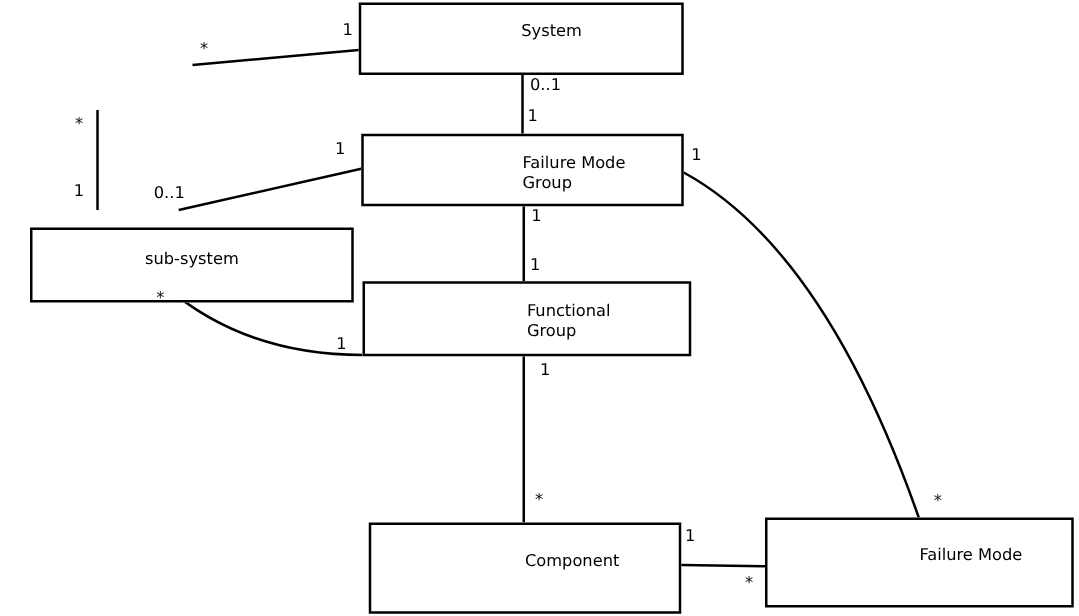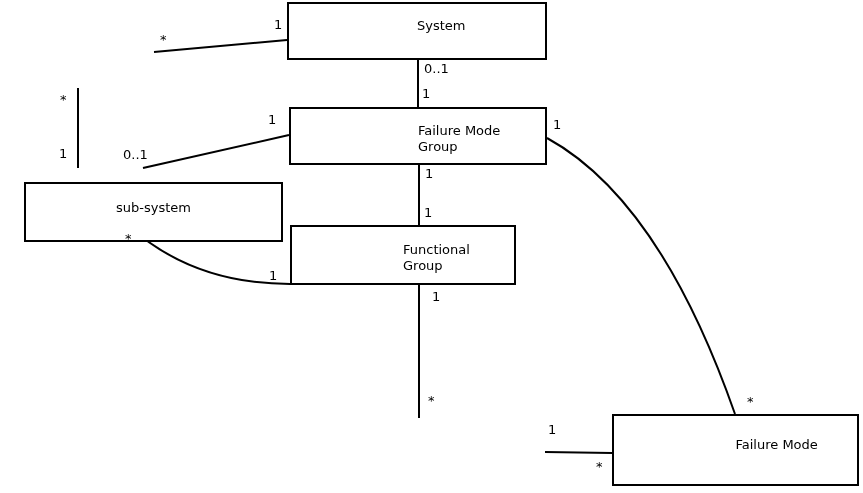--- a/index.html
+++ b/index.html
@@ -78,25 +78,28 @@
 
   <div class="box" style="left:289px; top:107px; width:258px; height:58px;">
     <div class="box-label">Failure Mode
 Group</div>
   </div>
 
   <div class="box" style="left:0px; top:182px; width:259px; height:60px;margin-left:24px;">
     <div class="box-label centered">sub-system</div>
   </div>
 
-  <div class="box" style="left:290px; top:225px; width:226px; height:60px;">
+  <div class="box" style="left:290px; top:225px; width:263px; height:60px;">
     <div class="box-label">Functional
 Group</div>
   </div>
 
+  <div class="box" style="left:295px; top:418px; width:250px; height:73px;">
+    <div class="box-label">Component</div>
+  </div>
 
   <div class="box" style="left:612px; top:414px; width:247px; height:72px;">
     <div class="box-label">Failure Mode</div>
   </div>
 
   <div class="mult" style="left:160px; top:32px;">*</div>
   <div class="mult" style="left:274px; top:17px;">1</div>
 
   <div class="mult" style="left:424px; top:61px;">0..1</div>
   <div class="mult" style="left:422px; top:86px;">1</div>

